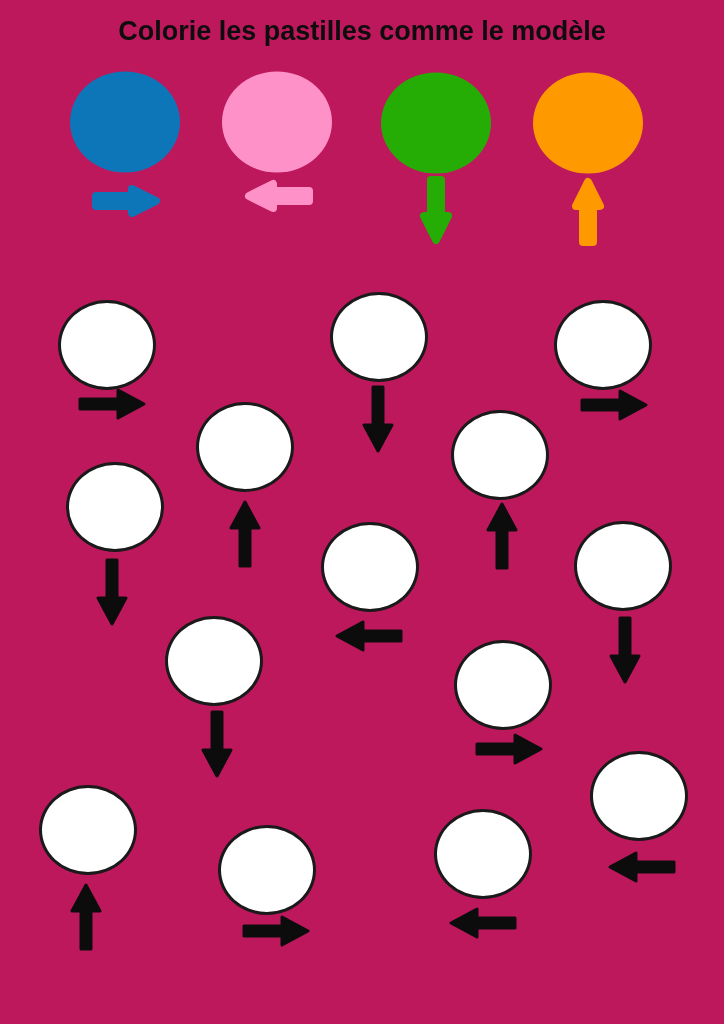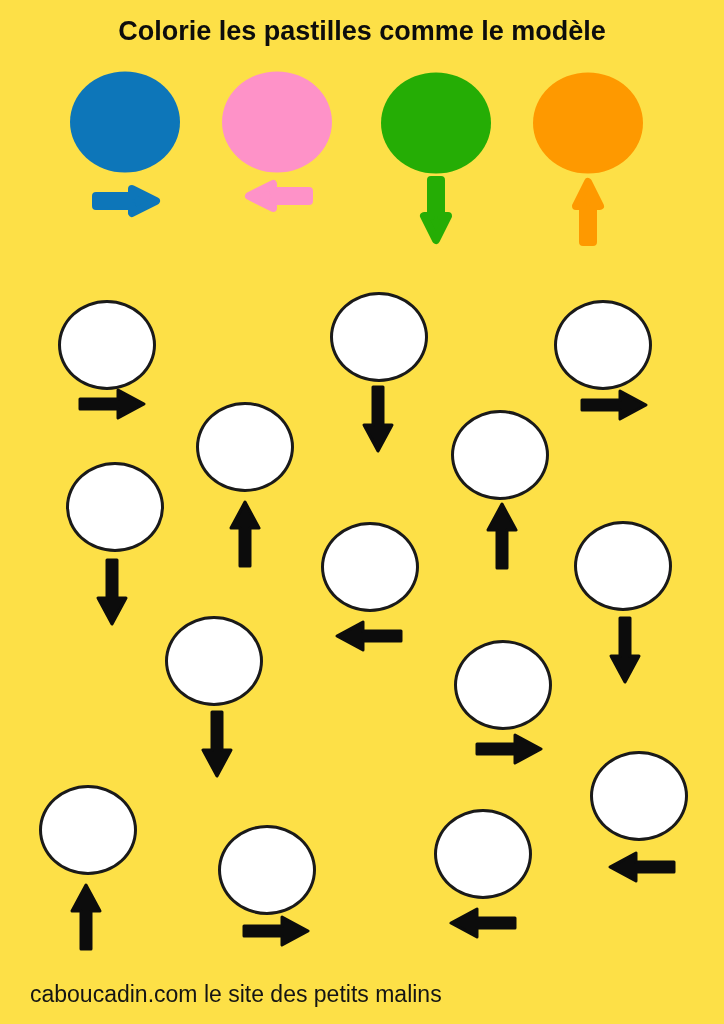--- a/index.html
+++ b/index.html
@@ -1,20 +1,20 @@
 <!DOCTYPE html>
 <html><head>
 <meta charset="utf-8">
 <style>
   html, body { margin: 0; padding: 0; background: #ffffff; }
   .page {
     position: relative;
     width: 724px;
     height: 1024px;
-    background: #fde047;
+    background: #be185d;
     overflow: hidden;
     font-family: "Liberation Sans", sans-serif;
   }
   .title {
     position: absolute;
     top: 16px;
     left: 0;
     right: 0;
     margin: 0;
     text-align: center;
@@ -125,14 +125,13 @@
         </svg></div>
       <div class="dot pastille" style="left: 267px; top: 870px; border-color: rgb(26, 26, 26);"></div>
       <div class="arrow" style="left: 276px; top: 931px; width: 70px; height: 34px; transform: translate(-50%, -50%) rotate(0deg);"><svg width="70" height="34" viewBox="0 0 70 34" xmlns="http://www.w3.org/2000/svg">
           <path d="M3 12 H41 V3 L67 17 L41 31 V22 H3 Z" fill="#0c0c0c" stroke="#0c0c0c" stroke-width="3" stroke-linejoin="round"></path>
         </svg></div>
       <div class="dot pastille" style="left: 483px; top: 854px; border-color: rgb(26, 26, 26);"></div>
       <div class="arrow" style="left: 483px; top: 923px; width: 70px; height: 34px; transform: translate(-50%, -50%) rotate(180deg);"><svg width="70" height="34" viewBox="0 0 70 34" xmlns="http://www.w3.org/2000/svg">
           <path d="M3 12 H41 V3 L67 17 L41 31 V22 H3 Z" fill="#0c0c0c" stroke="#0c0c0c" stroke-width="3" stroke-linejoin="round"></path>
         </svg></div>
     </div>
-  <div class="footer">caboucadin.com le site des petits malins</div>
 </div>
 
 </body></html>

